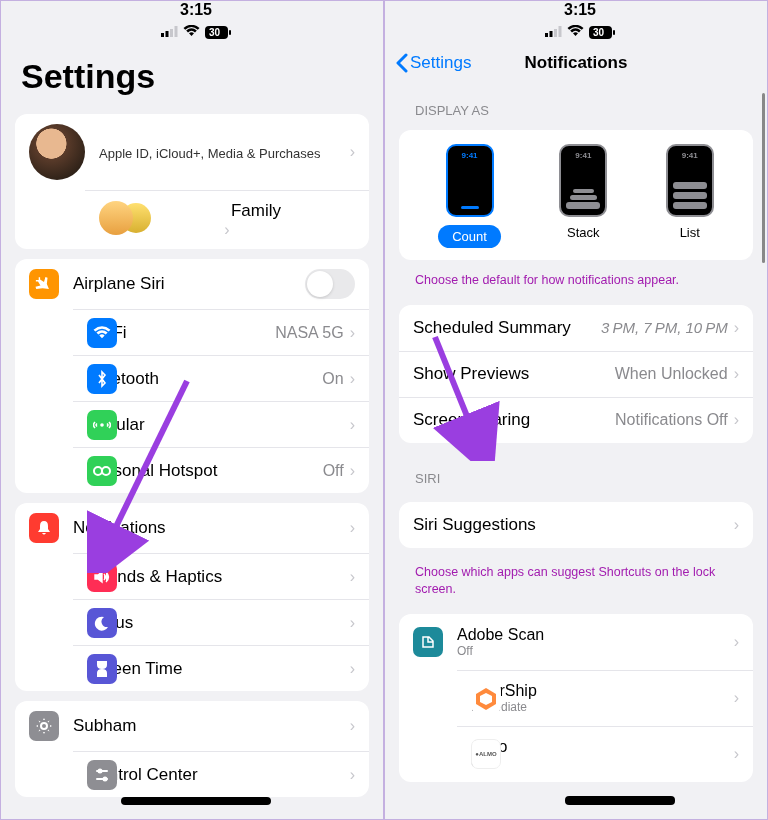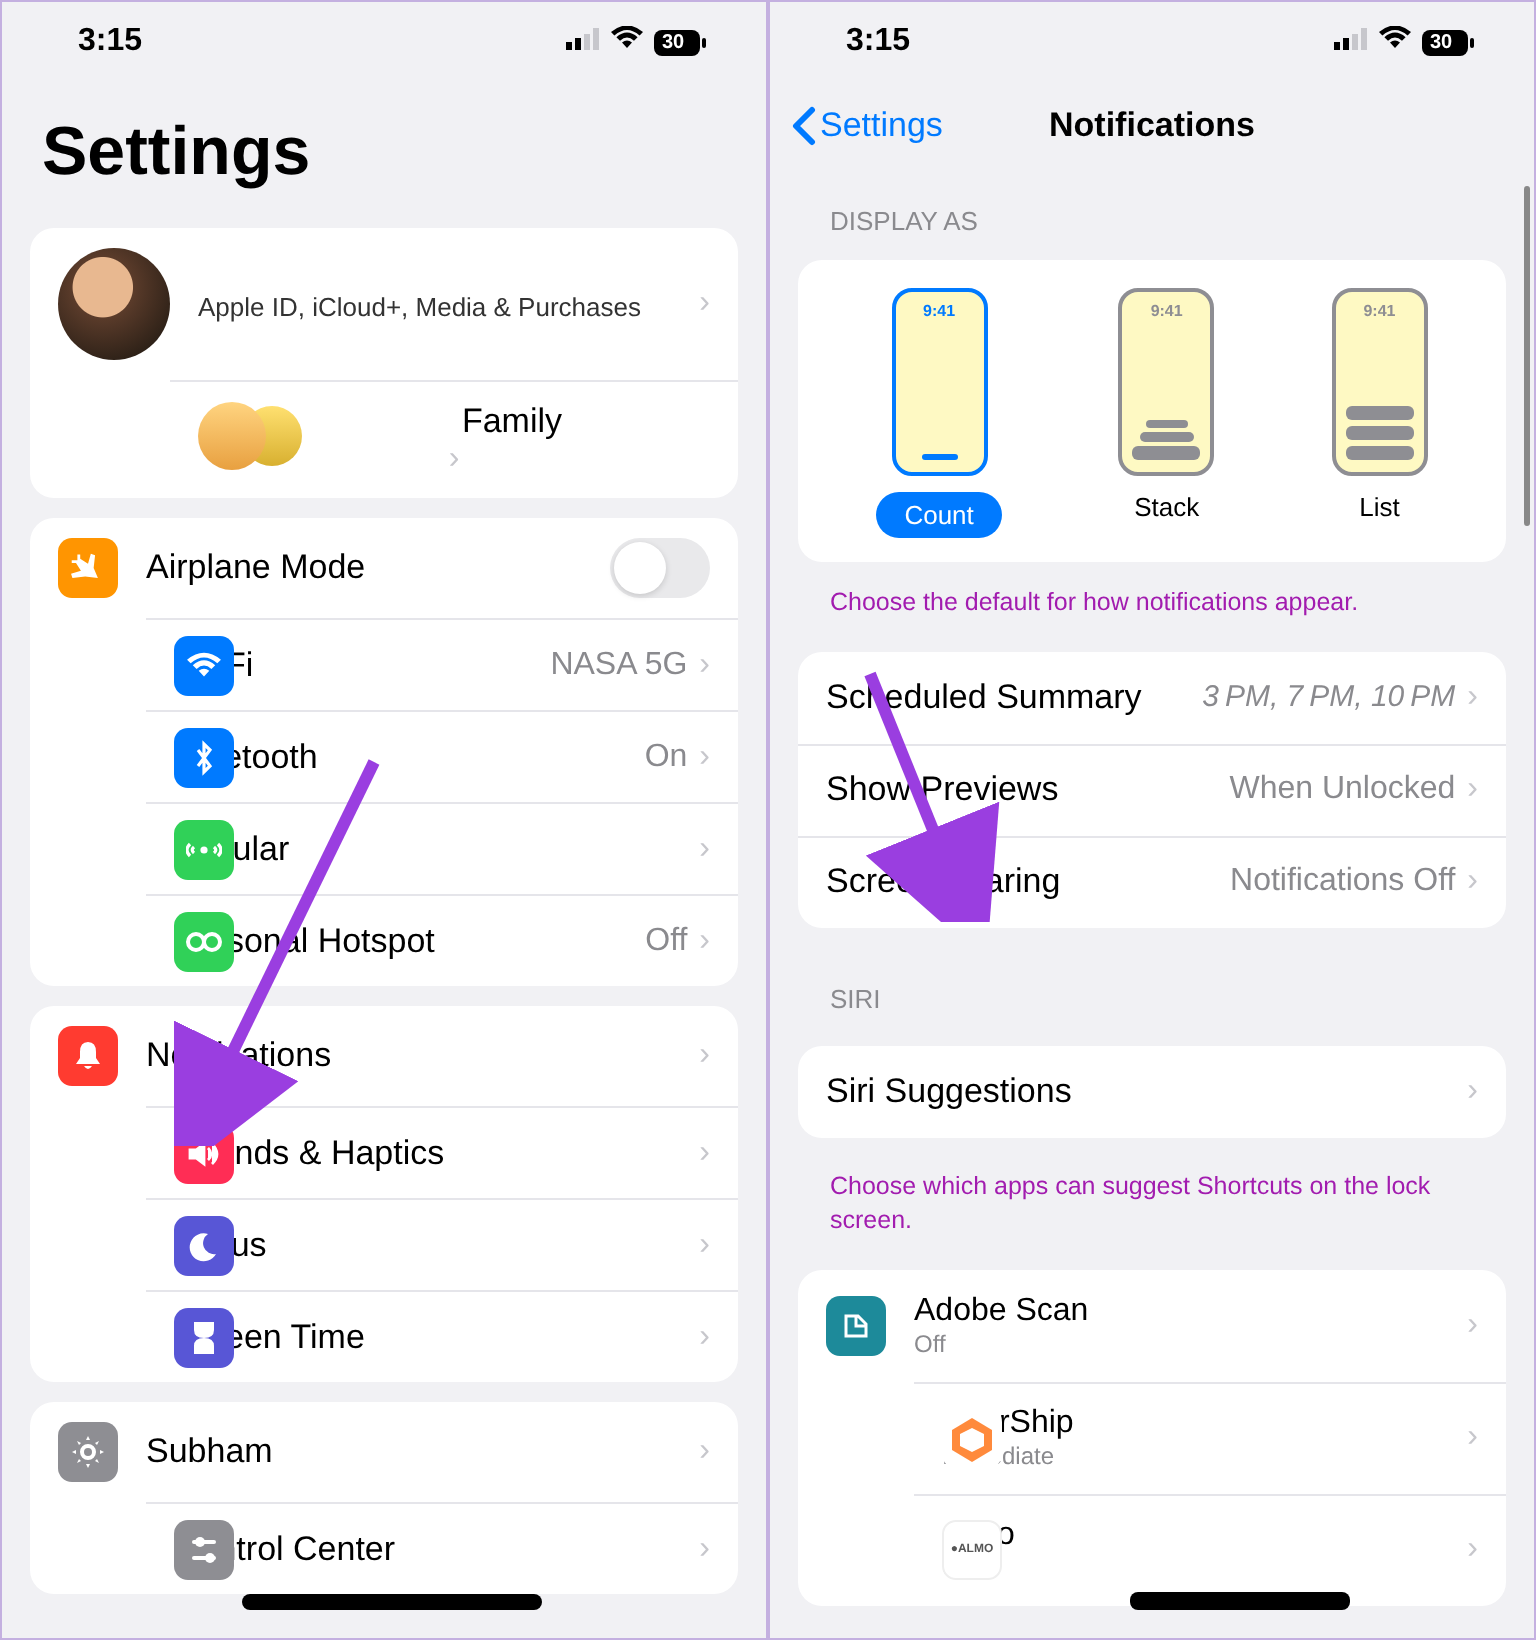--- a/index.html
+++ b/index.html
@@ -20,20 +20,21 @@
     overflow: hidden;
   }
   .status-bar {
     height: 40px;
     display: flex;
     align-items: center;
     justify-content: space-between;
     padding: 0 30px 0 38px;
     font-size: 16px;
     font-weight: 600;
+    flex-direction: column;
   }
   .status-right { display: flex; gap: 5px; align-items: center; }
   .nav-bar {
     height: 44px;
     display: flex;
     align-items: center;
     justify-content: center;
     position: relative;
     padding: 0 14px;
   }
@@ -93,21 +94,21 @@
   .toggle::after {
     content:''; position:absolute; width:26px; height:26px; background:#fff; border-radius:13px; top:2px; left:2px; box-shadow:0 1px 3px rgba(0,0,0,.15);
   }
   .footer-text { font-size: 12.5px; color: #a21caf; padding: 6px 30px; line-height:1.35;}
   .display-as {
     background:#fff; margin:6px 14px; border-radius:12px; padding:14px 10px 12px;
     display:flex; justify-content:space-around;
   }
   .da-item { display:flex; flex-direction:column; align-items:center; gap:8px; }
   .da-phone {
-    width: 48px; height: 94px; border:2.5px solid #8e8e93; border-radius:10px; background:#fef9c3;
+    width: 48px; height: 73px; border:2.5px solid #8e8e93; border-radius:10px; background:#000000;
     display:flex; flex-direction:column; align-items:center; position:relative; padding:5px 4px;
   }
   .da-phone.selected { border-color:#007aff; }
   .da-phone .time { font-size:8px; color:#8e8e93; font-weight:600; }
   .da-phone.selected .time { color:#007aff; }
   .da-phone .bars { position:absolute; bottom:6px; display:flex; flex-direction:column; gap:3px; width:78%; }
   .da-phone .bars div { height:7px; background:#8e8e93; border-radius:3px; }
   .da-phone .dash { position:absolute; bottom:6px; width:18px; height:3px; background:#007aff; border-radius:2px; }
   .pill {
     background:#007aff; color:#fff; border-radius:13px; font-size:13px; font-weight:500; padding:4px 14px;
@@ -166,21 +167,21 @@
     </div>
   </div>
 
   <div class="group">
     <div class="row">
       <div class="icon-box" style="background:#ff9501">
           <svg width="18" height="18" viewBox="0 0 18 18" fill="#fff">
             <path d="M16 9 L11 7 L7 2 L5 3 L7.5 7.5 L3 8.5 L1.5 7 L0.5 8 L2.5 10 L0.5 12 L1.5 13 L3 11.5 L7.5 12.5 L5 17 L7 18 L11 13 Z" transform="rotate(45 9 9)"></path>
           </svg>
         </div>
-      <span class="label">Airplane Mode</span>
+      <span class="label">Airplane Siri</span>
       <div class="toggle"></div>
     </div>
     <div class="row" style="margin-left:58px;">
       <div class="icon-box" style="background:#007aff;position:absolute;left:14px">
           <svg width="18" height="14" viewBox="0 0 17 12" fill="#fff">
             <path d="M8.5 11 L6 8.3 Q8.5 6.2 11 8.3 Z M3.2 5.6 Q8.5 1 13.8 5.6 L12 7.4 Q8.5 4.2 5 7.4 Z M0.5 3 Q8.5 -3.6 16.5 3 L14.8 4.7 Q8.5 -0.8 2.2 4.7 Z"></path>
           </svg>
         </div>
       <span class="label">Wi-Fi</span>
       <span class="value">NASA 5G</span>

